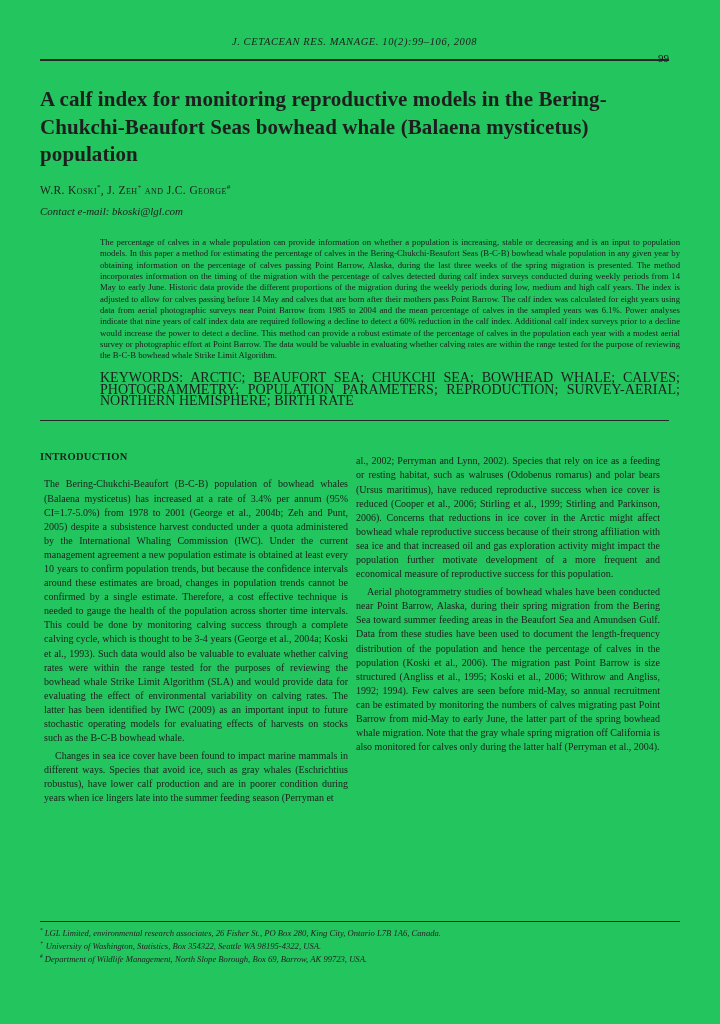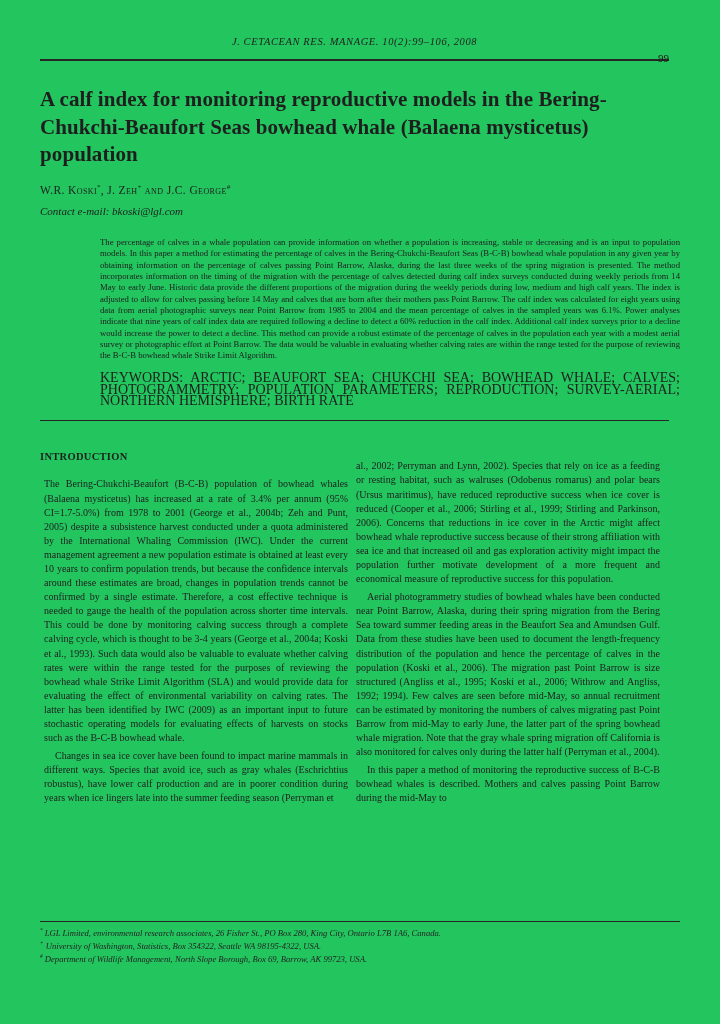--- a/index.html
+++ b/index.html
@@ -34,21 +34,21 @@
   .abstract{margin:18px 0 0 60px;width:580px;}
   .abstract-label{font-size:9.5px;letter-spacing:0.4px;}
   .abstract-body{
     margin:20px 0 0 0;font-size:8.7px;line-height:11.3px;
     text-align:justify;
   }
   .keywords{
     margin:11px 0 0 0;font-size:14px;line-height:11.3px;text-align:justify;
   }
   
-  .columns{display:flex;margin-top:29px;align-items:flex-end;}
+  .columns{display:flex;margin-top:29px;}
   .col{width:312px;font-size:10px;line-height:14.1px;text-align:justify;}
   .section-heading{
     font-size:10.5px;font-weight:bold;margin:0 0 13px 0;letter-spacing:0.3px;
   }
   .col p{margin:4px;}
   .col p.indent{text-indent:11px;}
   
   .footnote-area{position:absolute;left:40px;right:40px;top:921px;}
   .footnote{
     font-size:8.6px;line-height:12.8px;font-style:italic;color:#242424;
@@ -80,21 +80,20 @@
 
   <main class="columns">
     <div class="col">
       <h2 class="section-heading">INTRODUCTION</h2>
       <p><span>The Bering-Chukchi-Beaufort (B-C-B) population of bowhead whales (</span><span class="i">Balaena mysticetus</span><span>) has increased at a rate of 3.4% per annum (95% CI=1.7-5.0%) from 1978 to 2001 (George </span><span class="i">et al.</span><span>, 2004b; Zeh and Punt, 2005) despite a subsistence harvest conducted under a quota administered by the International Whaling Commission (IWC). Under the current management agreement a new population estimate is obtained at least every 10 years to confirm population trends, but because the confidence intervals around these estimates are broad, changes in population trends cannot be confirmed by a single estimate. Therefore, a cost effective technique is needed to gauge the health of the population across shorter time intervals. This could be done by monitoring calving success through a complete calving cycle, which is thought to be 3-4 years (George </span><span class="i">et al.</span><span>, 2004a; Koski </span><span class="i">et al.</span><span>, 1993). Such data would also be valuable to evaluate whether calving rates were within the range tested for the purposes of reviewing the bowhead whale </span><span class="i">Strike Limit Algorithm</span><span> (</span><span class="i">SLA</span><span>) and would provide data for evaluating the effect of environmental variability on calving rates. The latter has been identified by IWC (2009) as an important input to future stochastic operating models for evaluating effects of harvests on stocks such as the B-C-B bowhead whale.</span></p>
       <p class="indent"><span>Changes in sea ice cover have been found to impact marine mammals in different ways. Species that avoid ice, such as gray whales (</span><span class="i">Eschrichtius robustus</span><span>), have lower calf production and are in poorer condition during years when ice lingers late into the summer feeding season (Perryman </span><span class="i">et</span></p>
     </div>
     <div class="col">
       <p><span class="i">al.</span><span>, 2002; Perryman and Lynn, 2002). Species that rely on ice as a feeding or resting habitat, such as walruses (</span><span class="i">Odobenus romarus</span><span>) and polar bears (</span><span class="i">Ursus maritimus</span><span>), have reduced reproductive success when ice cover is reduced (Cooper </span><span class="i">et al.</span><span>, 2006; Stirling </span><span class="i">et al.</span><span>, 1999; Stirling and Parkinson, 2006). Concerns that reductions in ice cover in the Arctic might affect bowhead whale reproductive success because of their strong affiliation with sea ice and that increased oil and gas exploration activity might impact the population further motivate development of a more frequent and economical measure of reproductive success for this population.</span></p>
       <p class="indent"><span>Aerial photogrammetry studies of bowhead whales have been conducted near Point Barrow, Alaska, during their spring migration from the Bering Sea toward summer feeding areas in the Beaufort Sea and Amundsen Gulf. Data from these studies have been used to document the length-frequency distribution of the population and hence the percentage of calves in the population (Koski </span><span class="i">et al.</span><span>, 2006). The migration past Point Barrow is size structured (Angliss </span><span class="i">et al.</span><span>, 1995; Koski </span><span class="i">et al.</span><span>, 2006; Withrow and Angliss, 1992; 1994). Few calves are seen before mid-May, so annual recruitment can be estimated by monitoring the numbers of calves migrating past Point Barrow from mid-May to early June, the latter part of the spring bowhead whale migration. Note that the gray whale spring migration off California is also monitored for calves only during the latter half (Perryman </span><span class="i">et al.</span><span>, 2004).</span></p>
-      <p class="indent"><span>In this paper a method of monitoring the reproductive success of B-C-B bowhead whales is described. Mothers and calves passing Point Barrow during the mid-May to</span></p>
     </div>
   </main>
 
   <div class="footnote-area">
     <hr class="rule-thin">
     <div class="footnote"><span class="sup">*</span><span> LGL Limited, environmental research associates, 26 Fisher St., PO Box 280, King City, Ontario L7B 1A6, Canada.</span></div>
     <div class="footnote"><span class="sup">+</span><span> University of Washington, Statistics, Box 354322, Seattle WA 98195-4322, USA.</span></div>
     <div class="footnote"><span class="sup">#</span><span> Department of Wildlife Management, North Slope Borough, Box 69, Barrow, AK 99723, USA.</span></div>
   </div>
 

